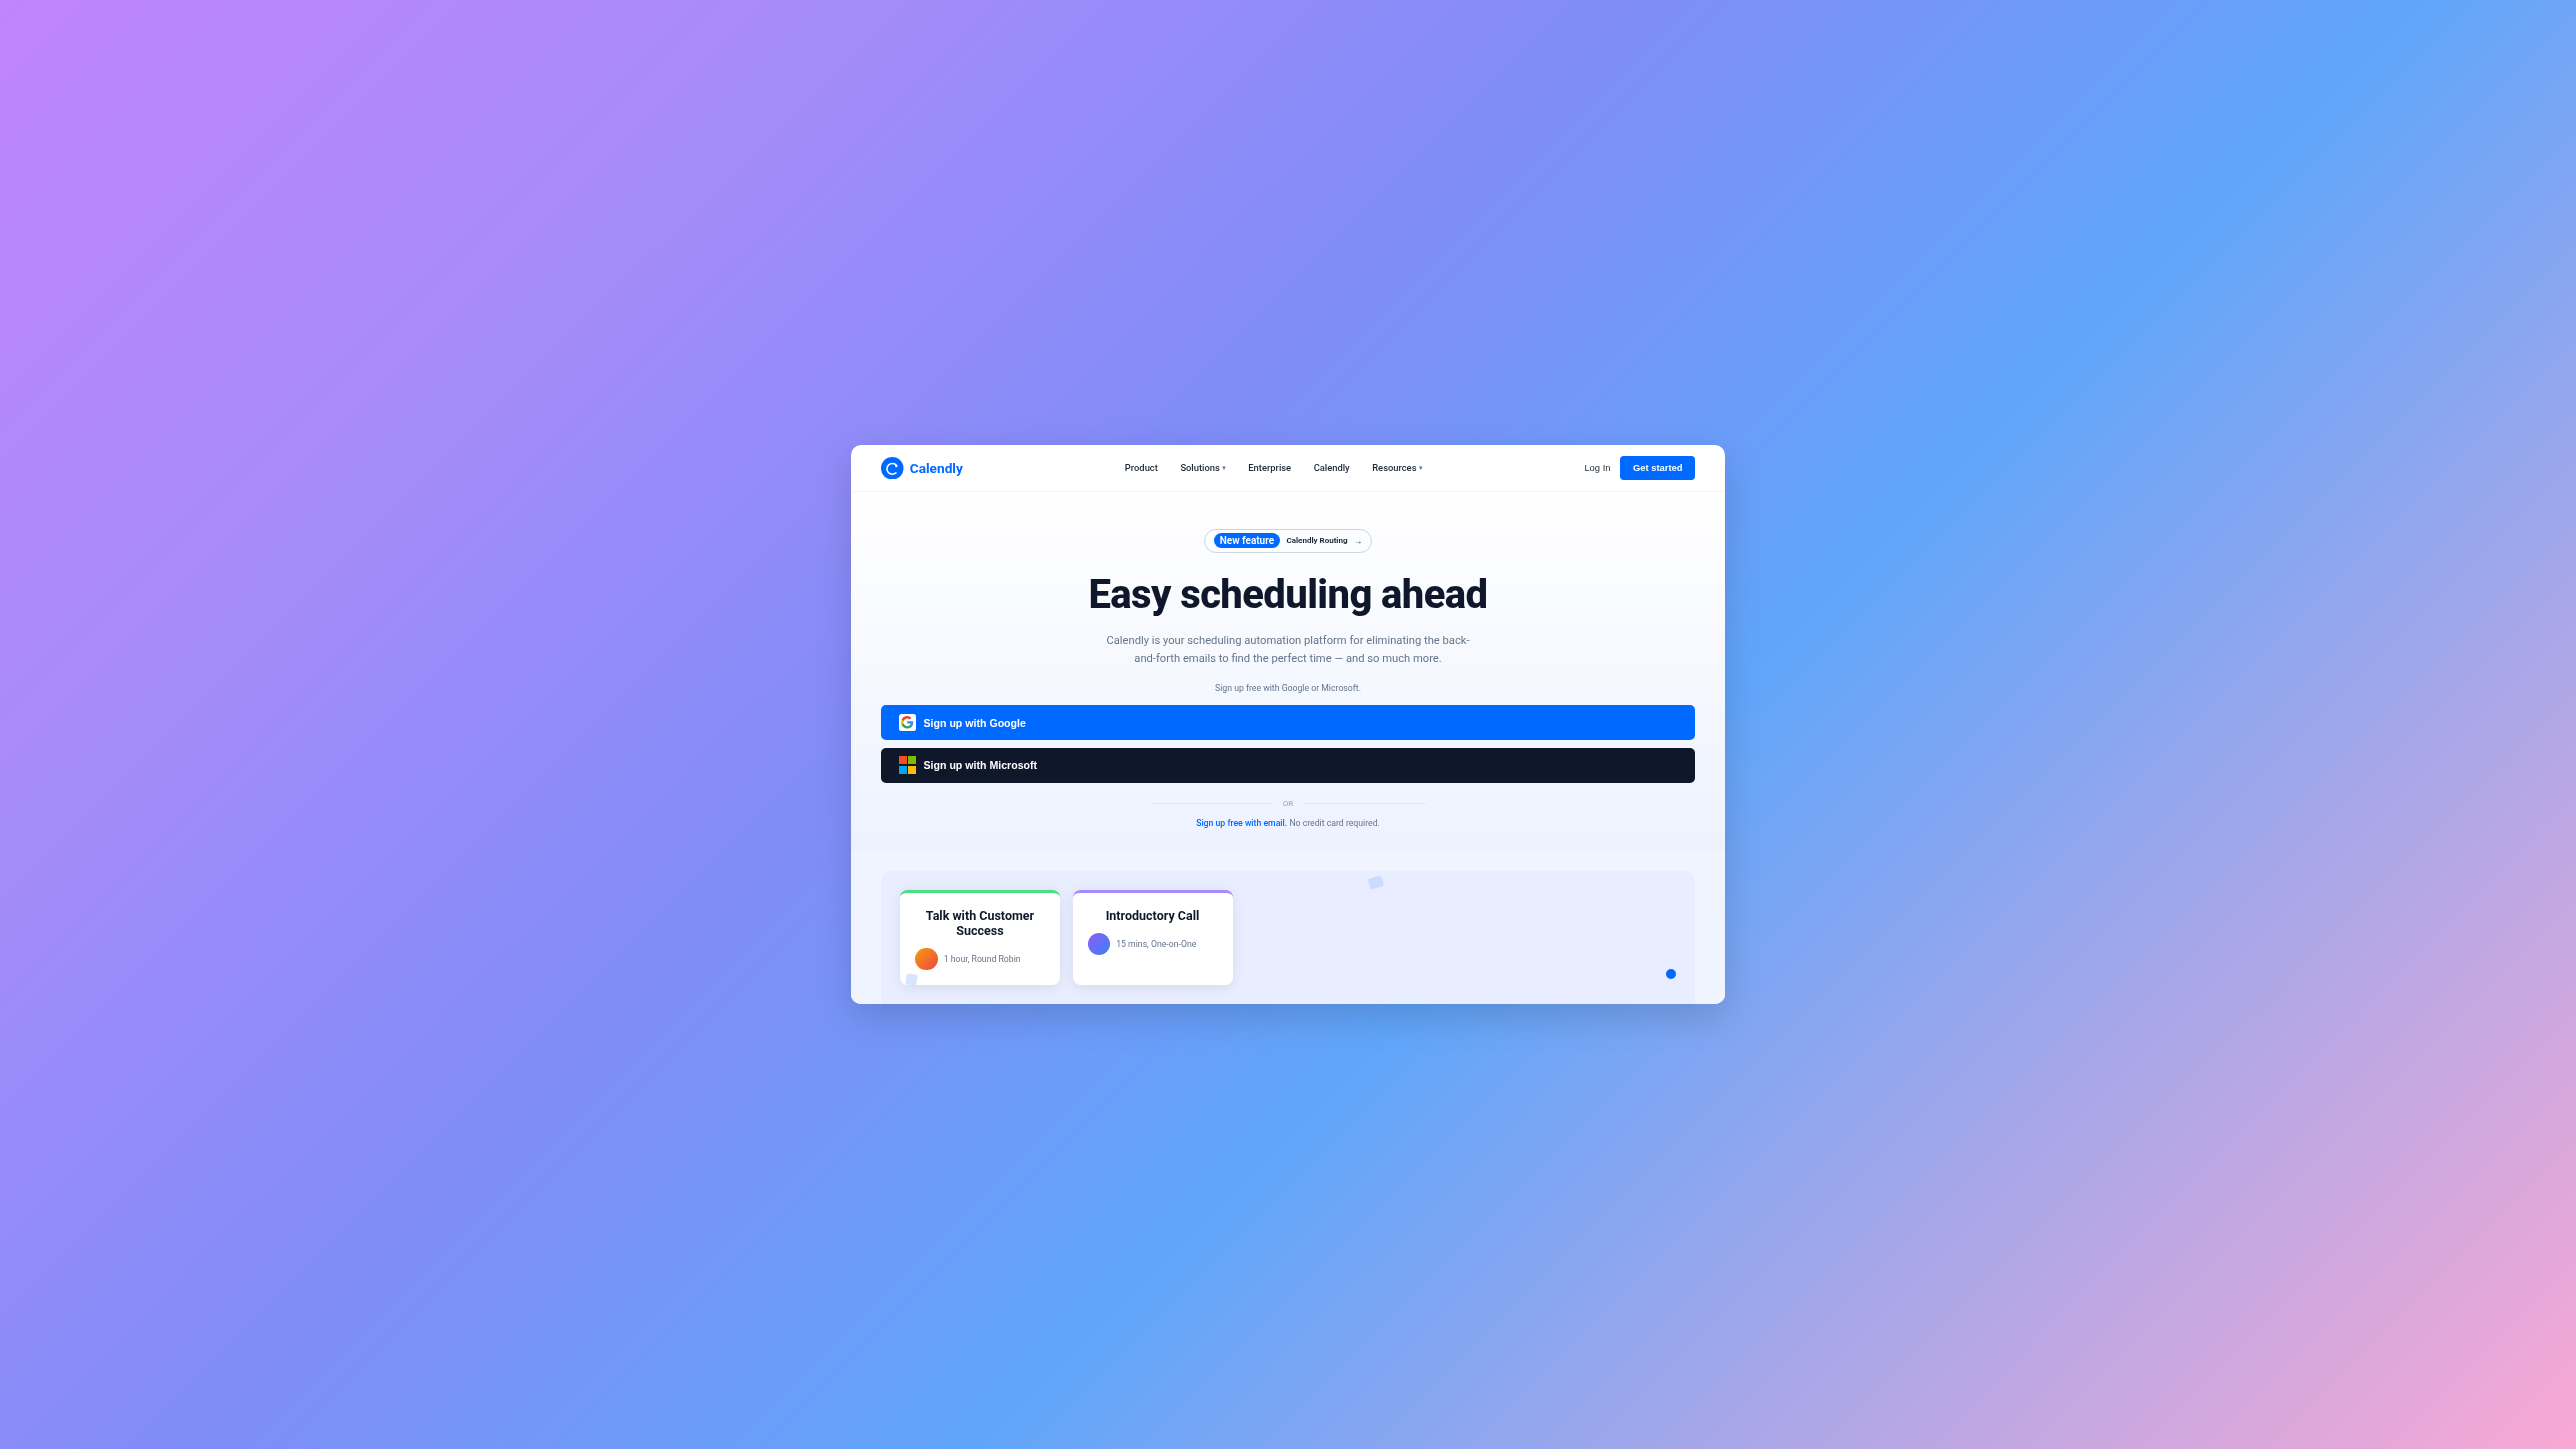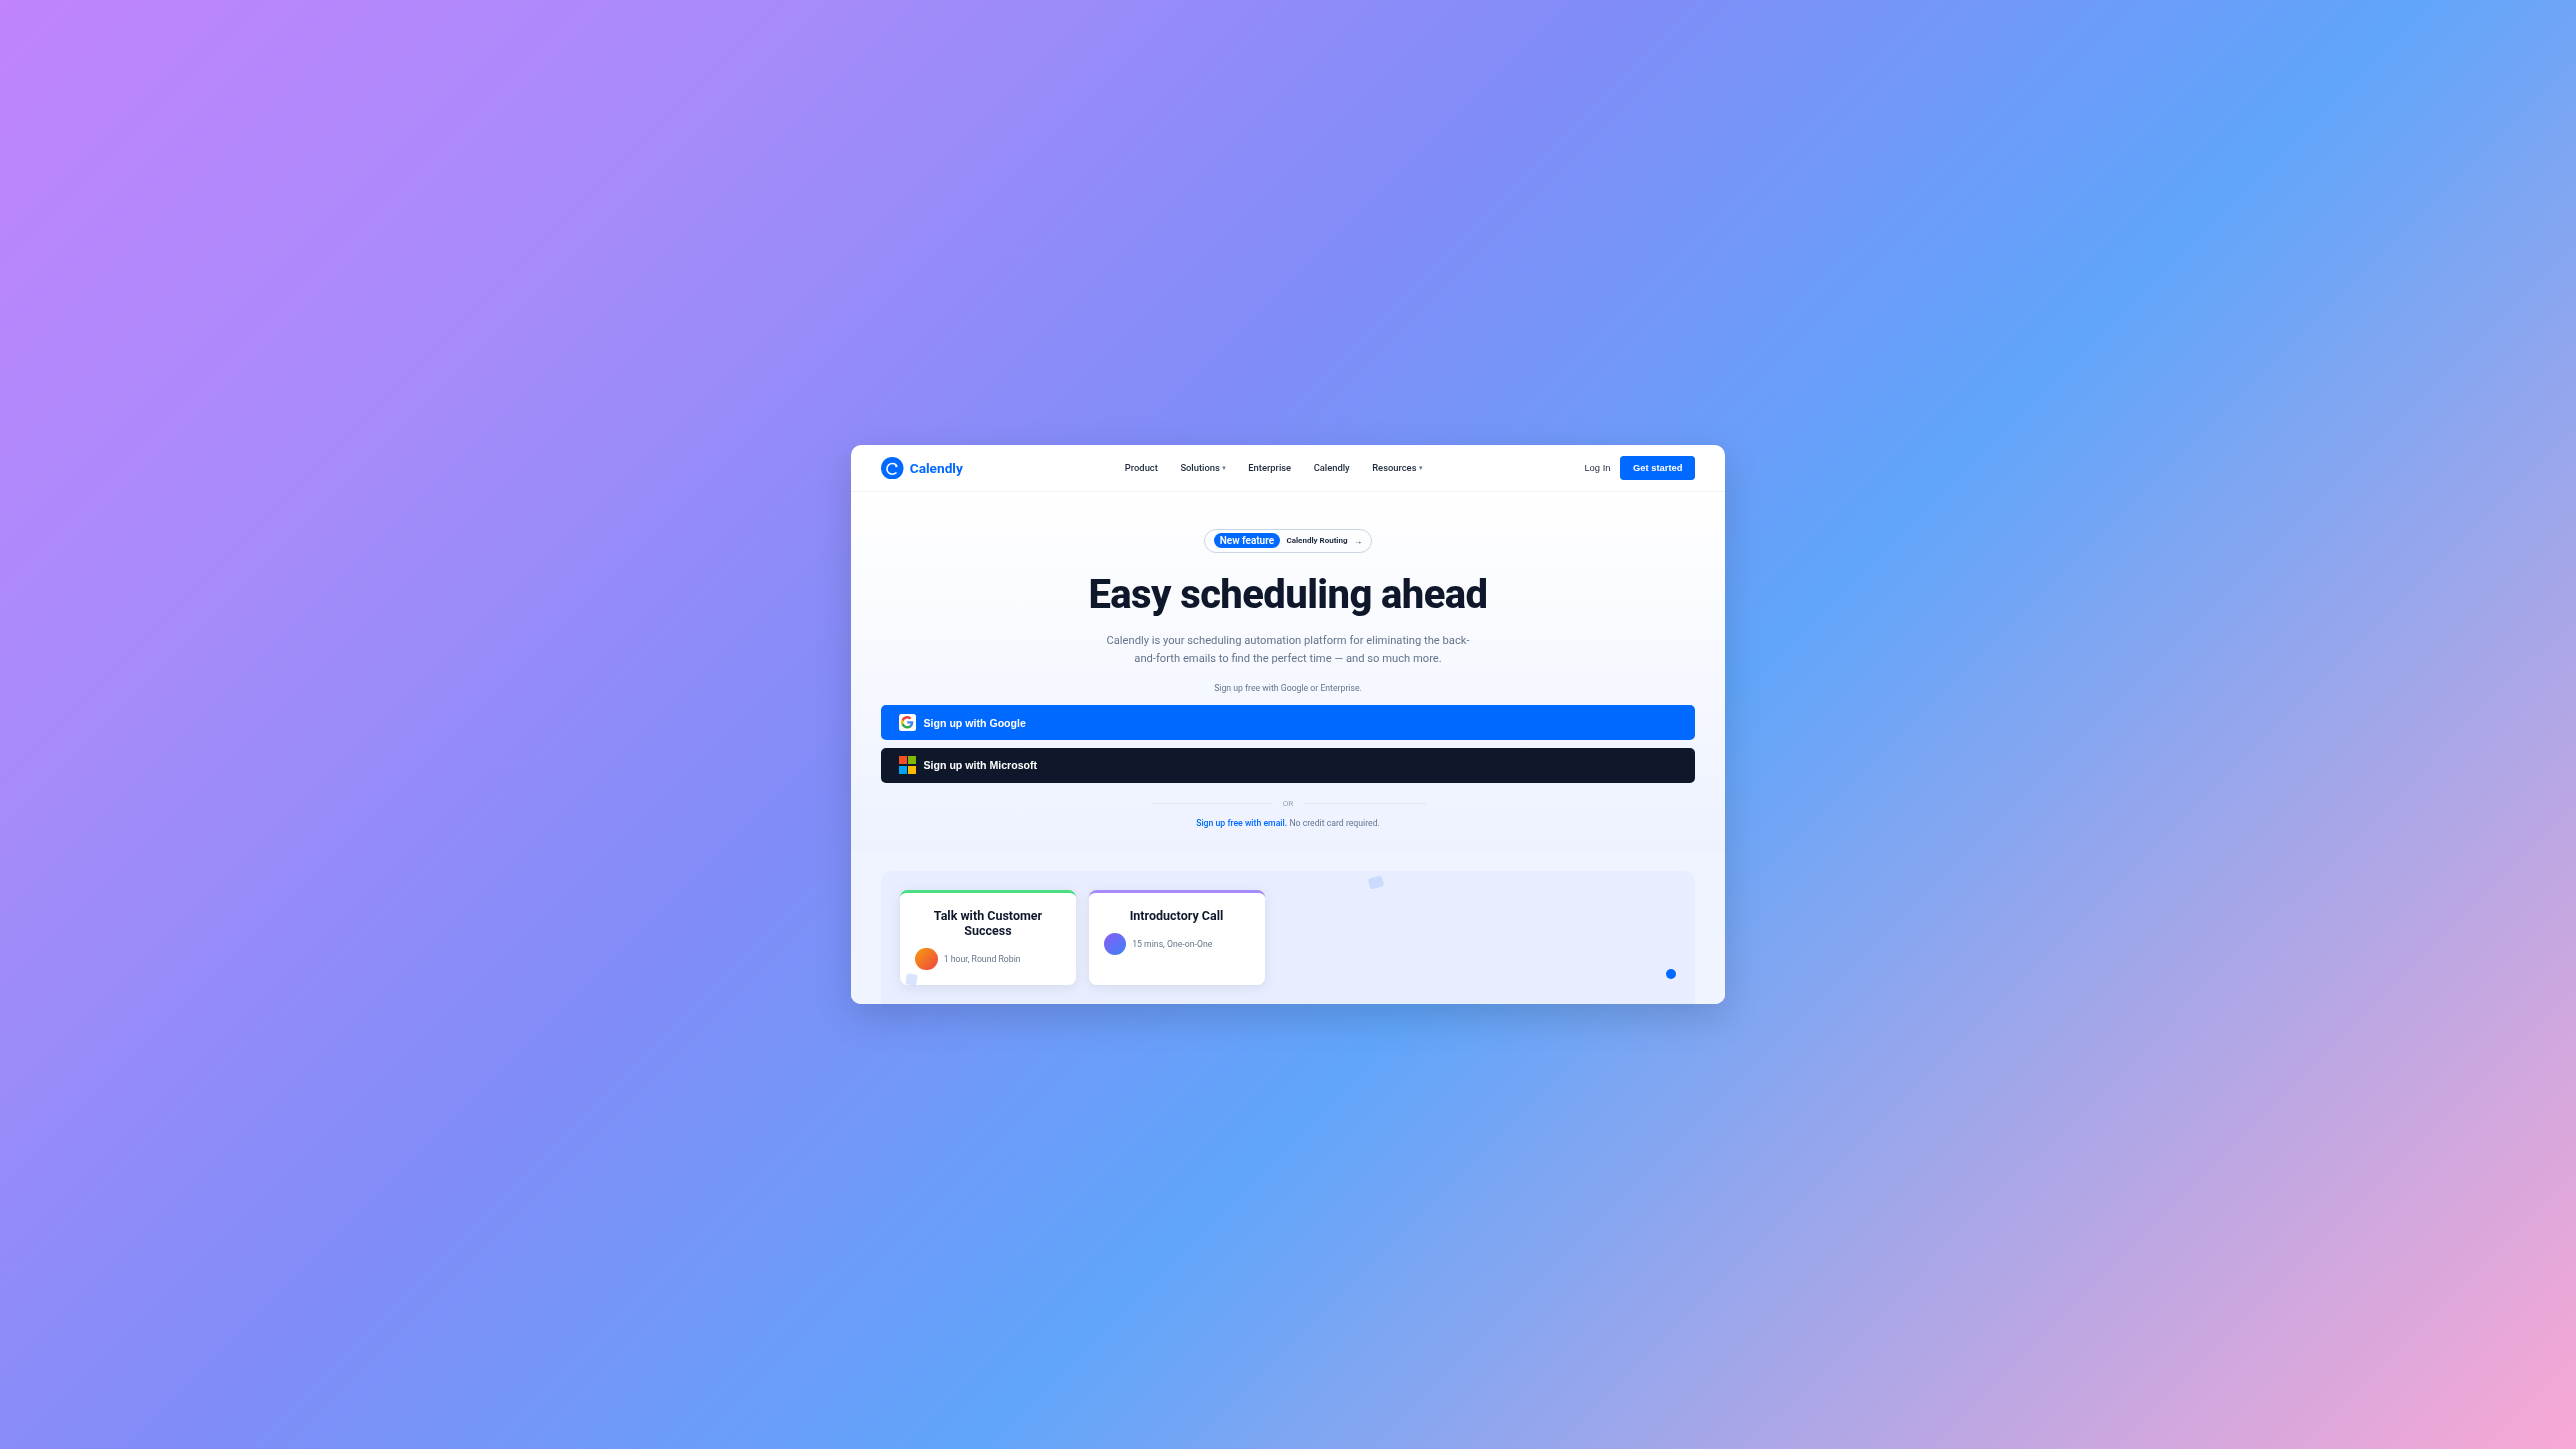--- a/index.html
+++ b/index.html
@@ -260,21 +260,21 @@
       border-radius: 50%;
       background: #0069ff;
       bottom: 25px;
       right: 19px;
     }
     
     .event-card {
       background: white;
       border-radius: 7.5px;
       padding: 15px;
-      width: 176px;
+      width: 160px;
       box-shadow: 0 2.5px 12.5px rgba(0,0,0,0.08);
     }
     .event-card-accent-green {
       border-top: 3.1px solid #4ade80;
     }
     .event-card-accent-purple {
       border-top: 3.1px solid #a78bfa;
     }
     .event-title {
       font-size: 12.5px;
@@ -364,21 +364,21 @@
     <div class="new-feature-badge">
       <span class="badge-label">New feature</span>
       <span class="badge-text">Calendly Routing</span>
       <span class="badge-arrow">→</span>
     </div>
 
     <h1 class="hero-title">Easy scheduling ahead</h1>
 
     <p class="hero-subtitle">Calendly is your scheduling automation platform for eliminating the back-and-forth emails to find the perfect time — and so much more.</p>
 
-    <p class="signup-prompt">Sign up free with Google or Enterprise.</p>
+    <p class="signup-prompt">Sign up free with Google or Microsoft.</p>
 
     <div class="signup-buttons">
       <button class="btn-google">
         <span class="google-icon">
           <svg width="12.5" height="12.5" viewBox="0 0 20 20" xmlns="http://www.w3.org/2000/svg">
             <path d="M19.6 10.23c0-.68-.06-1.36-.18-2H10v3.8h5.38a4.6 4.6 0 01-2 3.02v2.5h3.23c1.9-1.75 3-4.32 3-7.32z" fill="#4285F4"></path>
             <path d="M10 20c2.7 0 4.97-.9 6.63-2.42l-3.23-2.5c-.9.6-2.04.96-3.4.96-2.6 0-4.8-1.76-5.6-4.13H1.07v2.58A9.99 9.99 0 0010 20z" fill="#34A853"></path>
             <path d="M4.4 11.91A6 6 0 014.1 10c0-.66.12-1.3.3-1.91V5.51H1.07A9.99 9.99 0 000 10c0 1.61.39 3.13 1.07 4.49l3.33-2.58z" fill="#FBBC05"></path>
             <path d="M10 3.96c1.47 0 2.8.5 3.84 1.5L16.7 2.6A9.95 9.95 0 0010 0C6.1 0 2.7 2.24 1.07 5.51L4.4 8.09C5.2 5.72 7.4 3.96 10 3.96z" fill="#EA4335"></path>
           </svg>

